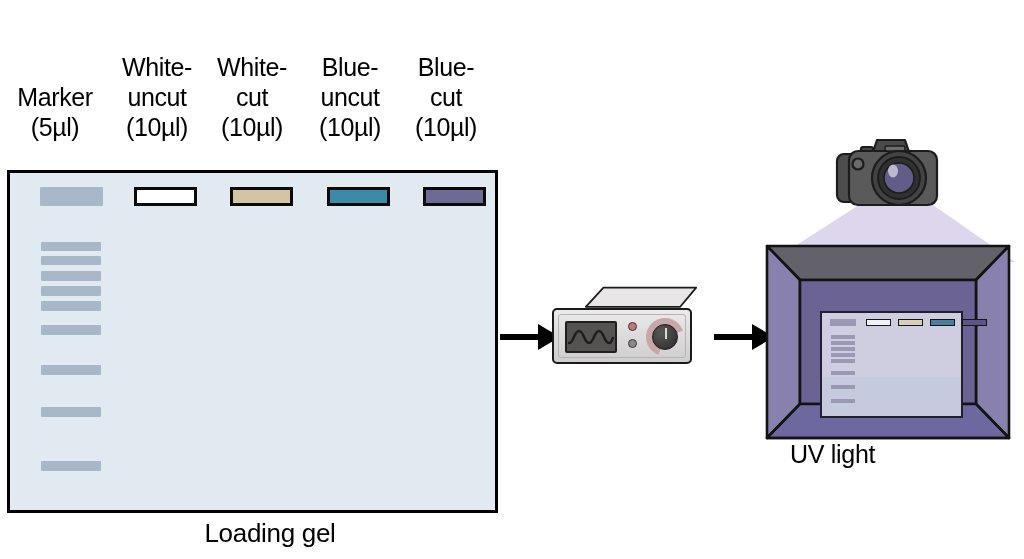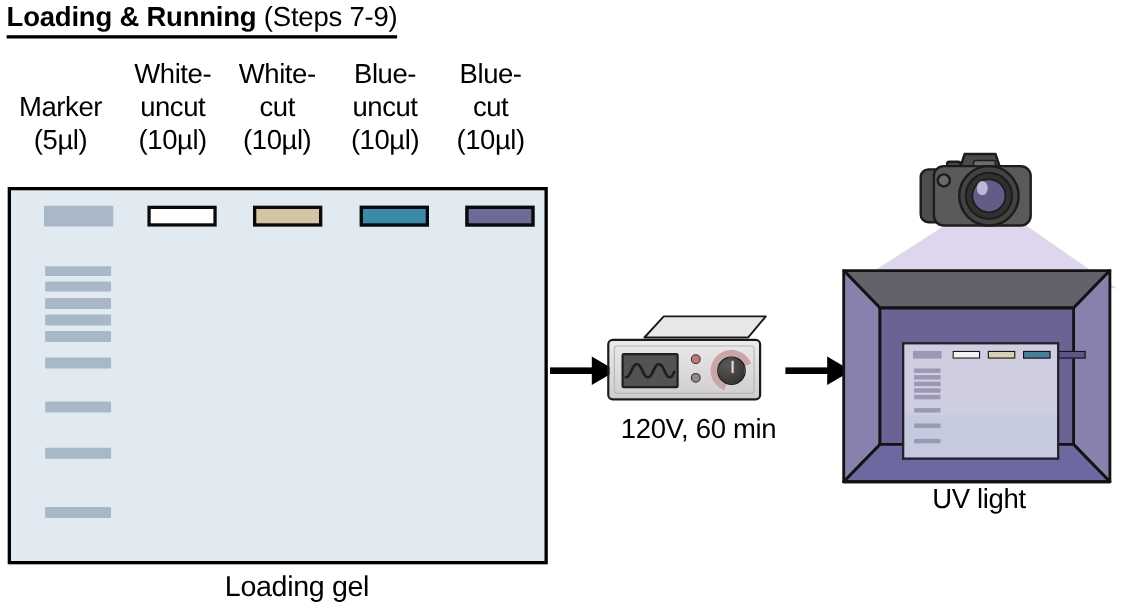--- a/index.html
+++ b/index.html
@@ -128,35 +128,32 @@
   #uv-gel{
     position:absolute;left:63px;top:69px;width:143px;height:107px;
     background:linear-gradient(180deg,#cfcde0 0%,#cfcde0 62%,#c6cade 62%,#c6cade 100%);
     border:2px solid #22202c;
     box-sizing:border-box;
   }
   .uv-well{position:absolute;height:7px;border:1.5px solid #15131c;box-sizing:border-box;}
   .uv-mband{position:absolute;background:#9a98b4;}
   #uv-label{
     position:absolute;left:790px;top:440px;width:200px;
-    text-align:center;font-size:25px;letter-spacing:-0.3px;
+    text-align:left;font-size:25px;letter-spacing:-0.3px;
   }
   #gel-label{
     position:absolute;left:125px;top:518px;width:290px;
     text-align:center;font-size:26px;letter-spacing:-0.3px;
   }
 </style>
 </head>
 <body>
 
 <div id="stage">
 
-  <div id="title-bar">
-    <span id="title-bold">Loading &amp; Running</span><span id="title-rest"> (Steps 7-9)</span>
-  </div>
 
   <div id="lane-headers">
       <div class="lane-head" style="left: -5px; top: 0px; width: 120px;">
         <span class="l1 empty">&nbsp;</span>
         <span class="l2">Marker</span>
         <span class="l3">(5µl)</span>
       </div>
       <div class="lane-head" style="left: 97px; top: 0px; width: 120px;">
         <span class="l1">White-</span>
         <span class="l2">uncut</span>
@@ -216,21 +213,20 @@
       <div class="led" id="led-red"></div>
       <div class="led" id="led-gray"></div>
       <div id="knob-wrap">
         <div id="knob-arc"></div>
         <div id="knob">
           <div id="knob-mark"></div>
         </div>
       </div>
     </div>
   </div>
-  <div id="psu-label">120V, 60 min</div>
 
   <div class="arrow" id="arrow-2" style="left:714px;top:322px;width:60px;height:30px;">
     <div class="shaft" style="width:40px;"></div>
     <div class="head" style="left:38px;"></div>
   </div>
 
   <svg id="cone" width="260" height="70" viewBox="0 0 260 70">
     <polygon points="113,0 160,0 255,66 10,66" fill="#ddd6ec"></polygon>
   </svg>
 

